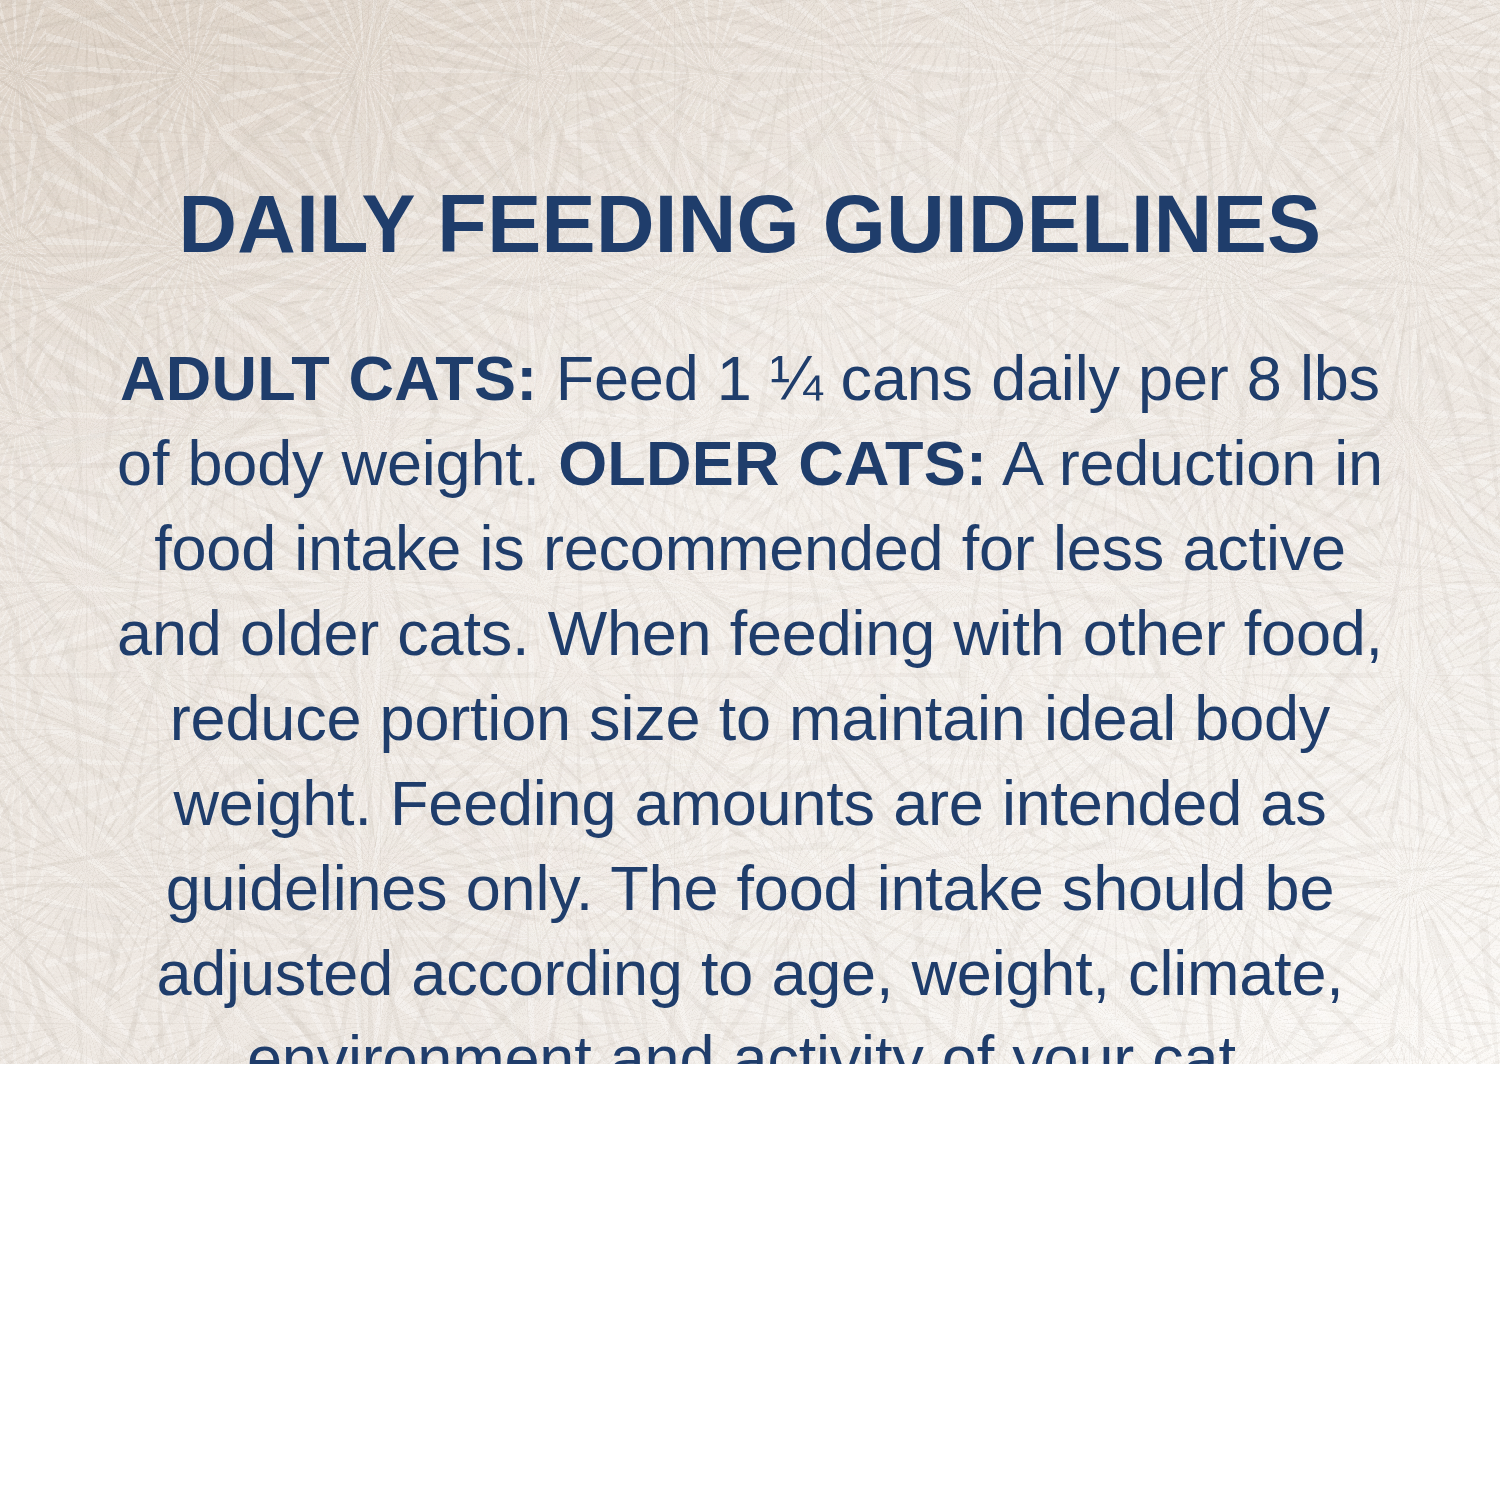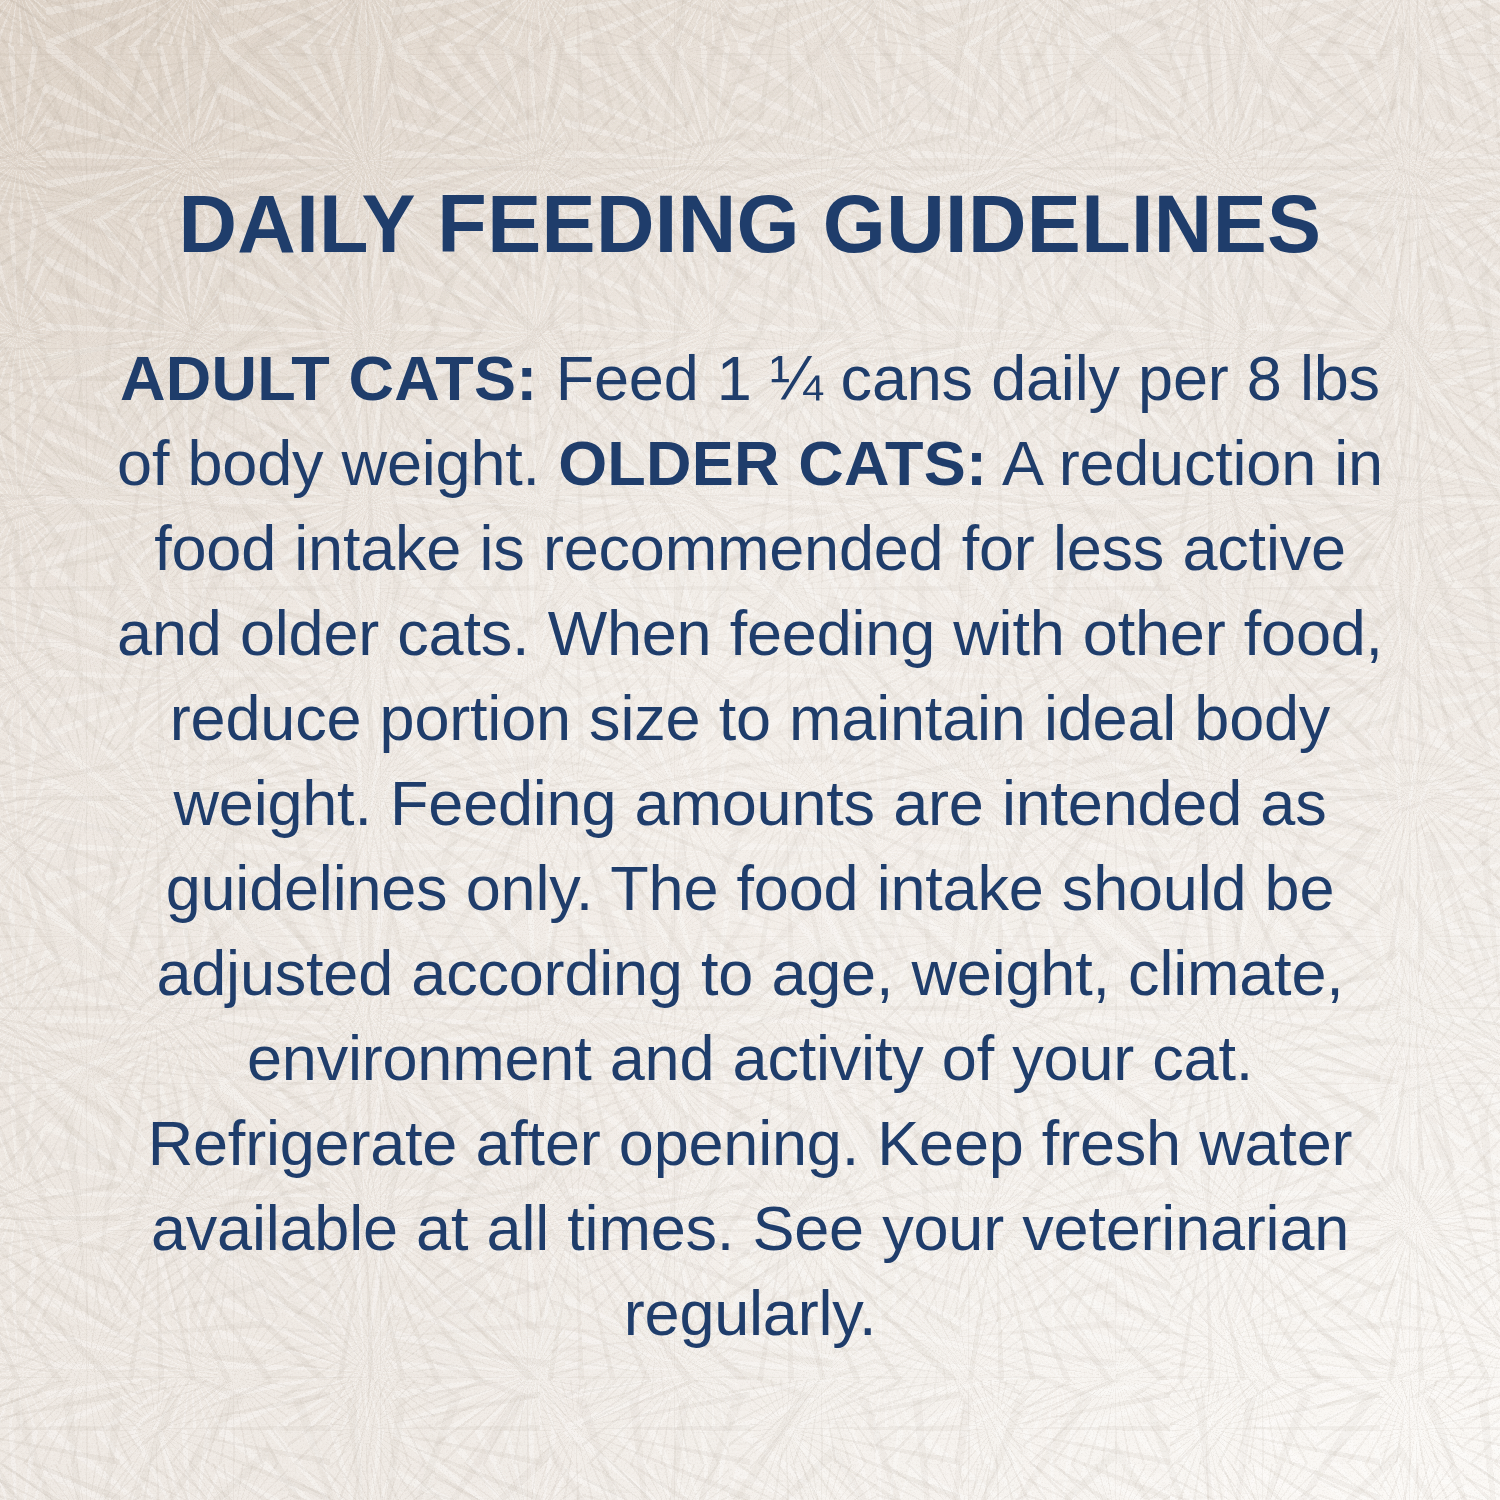--- a/index.html
+++ b/index.html
@@ -12,21 +12,21 @@
     width: 1500px;
     height: 1500px;
     overflow: hidden;
     font-family: "Liberation Sans", sans-serif;
   }
 
   
   #label-panel {
     position: relative;
     width: 1500px;
-    height: 1500px;
+    height: 1064px;
     box-sizing: border-box;
     background-color: #ece5de;
     overflow: hidden;
   }
 
   
   .paper-texture {
     position: absolute;
     inset: 0;
     pointer-events: none;

